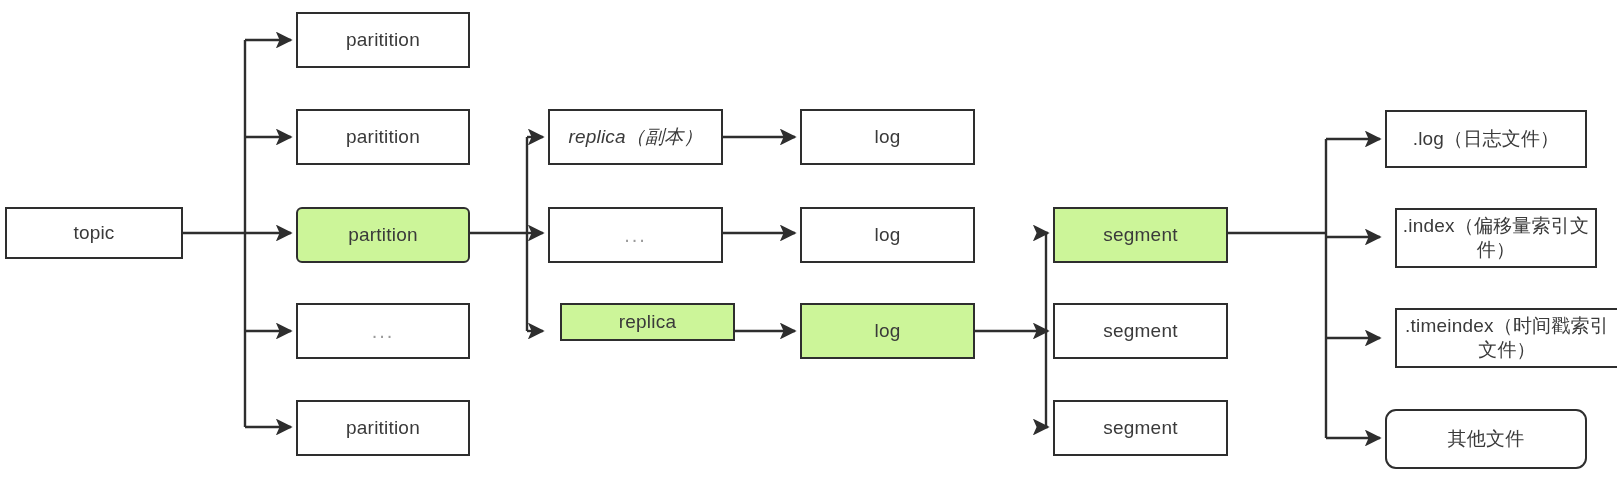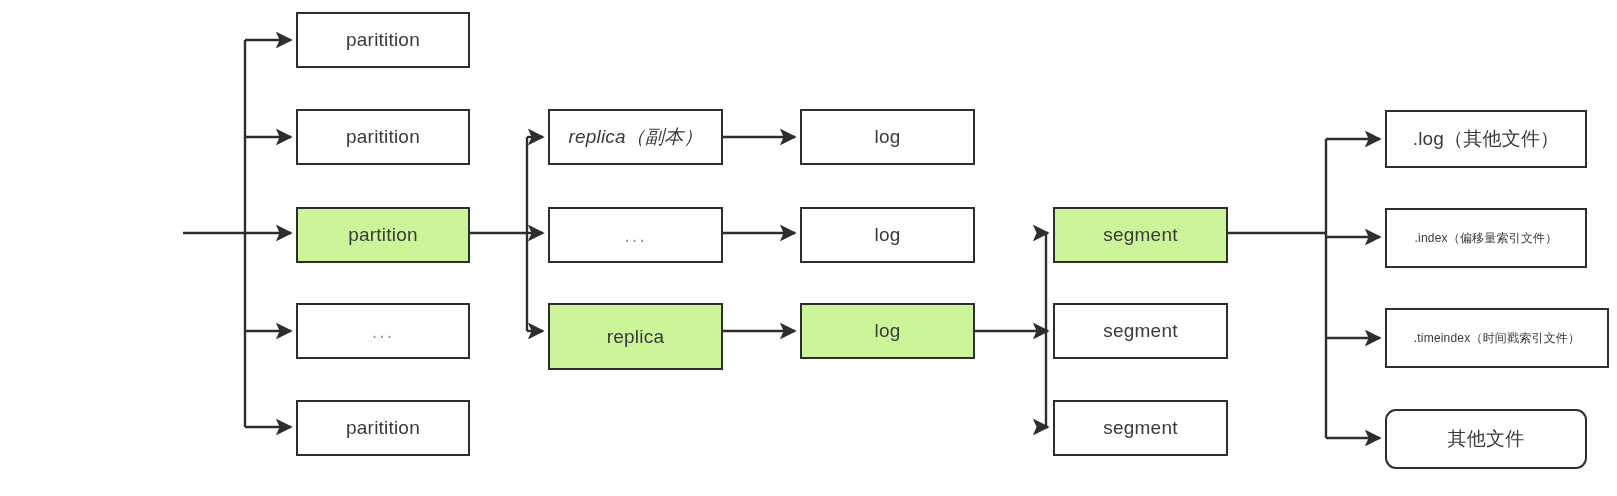--- a/index.html
+++ b/index.html
@@ -32,21 +32,22 @@
   }
   .node.green {
     background: #ccf599;
   }
   .node.ellipsis {
     color: #9a9a9a;
     letter-spacing: 2px;
     font-size: 20px;
   }
   .node.two-line {
-    font-size: 12px;
+    font-size: 19px;
+    margin-left: 10px;
   }
   .edges {
     position: absolute;
     left: 0;
     top: 0;
     width: 1617px;
     height: 496px;
     pointer-events: none;
   }
 </style>
@@ -89,37 +90,38 @@
 
       <path d="M 1228 233 L 1326 233"></path>
       <path d="M 1326 139 L 1326 438"></path>
       <path d="M 1326 139 L 1380 139" marker-end="url(#arrow)"></path>
       <path d="M 1326 237 L 1380 237" marker-end="url(#arrow)"></path>
       <path d="M 1326 338 L 1380 338" marker-end="url(#arrow)"></path>
       <path d="M 1326 438 L 1380 438" marker-end="url(#arrow)"></path>
     </g>
   </svg>
 
+  <div class="node" style="left:5px; top:207px; width:178px; height:52px;">topic</div>
 
   <div class="node" style="left:296px; top:12px; width:174px; height:56px;">paritition</div>
   <div class="node" style="left:296px; top:109px; width:174px; height:56px;">paritition</div>
-  <div class="node green" style="left:296px; top:207px; width:174px; height:56px;">partition</div>
+  <div class="node green" style="left:296px; top:207px; width:174px; height:56px;border-radius:6px;">partition</div>
   <div class="node ellipsis" style="left:296px; top:303px; width:174px; height:56px;">...</div>
   <div class="node" style="left:296px; top:400px; width:174px; height:56px;">paritition</div>
 
   <div class="node" style="left:548px; top:109px; width:175px; height:56px;font-style:italic;">replica（副本）</div>
   <div class="node ellipsis" style="left:548px; top:207px; width:175px; height:56px;">...</div>
-  <div class="node green" style="left:548px; top:303px; width:175px; height:67px;">replica</div>
+  <div class="node green" style="left:560px; top:303px; width:175px; height:38px;">replica</div>
 
   <div class="node" style="left:800px; top:109px; width:175px; height:56px;">log</div>
   <div class="node" style="left:800px; top:207px; width:175px; height:56px;">log</div>
   <div class="node green" style="left:800px; top:303px; width:175px; height:56px;">log</div>
 
   <div class="node green" style="left:1053px; top:207px; width:175px; height:56px;">segment</div>
   <div class="node" style="left:1053px; top:303px; width:175px; height:56px;">segment</div>
   <div class="node" style="left:1053px; top:400px; width:175px; height:56px;">segment</div>
 
-  <div class="node" style="left:1385px; top:110px; width:202px; height:58px;">.log（其他文件）</div>
+  <div class="node" style="left:1385px; top:110px; width:202px; height:58px;">.log（日志文件）</div>
   <div class="node two-line" style="left:1385px; top:208px; width:202px; height:60px;">.index（偏移量索引文件）</div>
   <div class="node two-line" style="left:1385px; top:308px; width:224px; height:60px;">.timeindex（时间戳索引文件）</div>
   <div class="node" style="left:1385px; top:409px; width:202px; height:60px;border-radius:11px;">其他文件</div>
 
 </div>
 
 </body></html>

